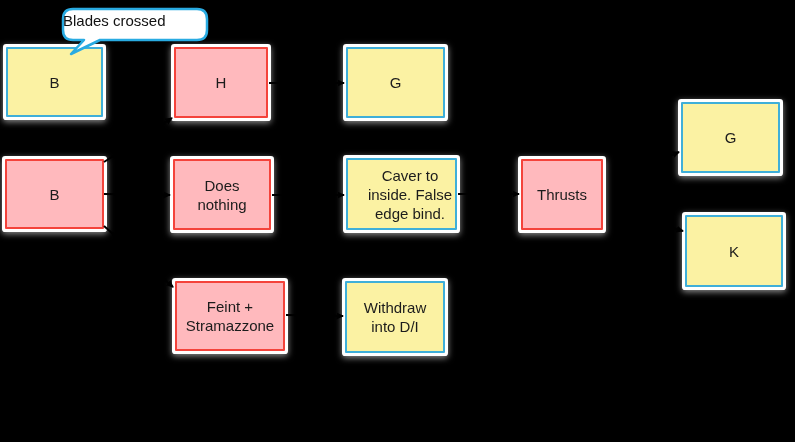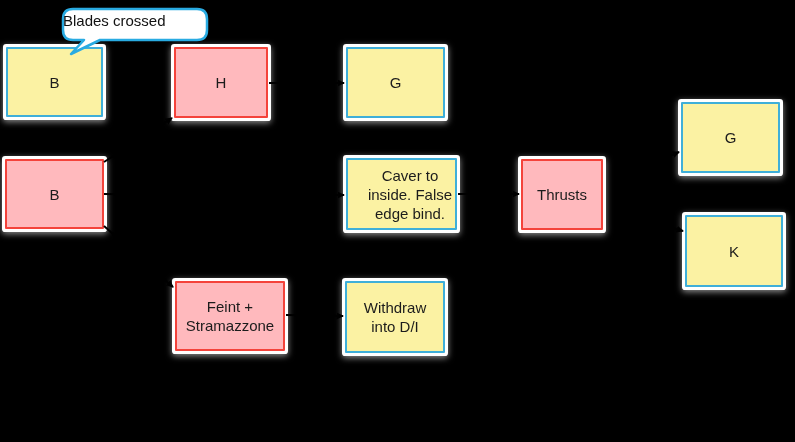--- a/index.html
+++ b/index.html
@@ -31,20 +31,22 @@
 </style>
 </head>
 <body>
 
 <div class="canvas">
 
   <div class="box yellow" style="left:6px;   top:47px;  width:97px;  height:70px;">B</div>
   <div class="box pink" style="left:174px; top:47px;  width:94px;  height:71px;">H</div>
   <div class="box yellow" style="left:346px; top:47px;  width:99px;  height:71px;">G</div>
   <div class="box pink" style="left:5px;   top:159px; width:99px;  height:70px;">B</div>
+  <div class="box pink" style="left:173px; top:159px; width:98px;  height:71px;">Does
+nothing</div>
   <div class="box yellow" style="left:346px; top:158px; width:111px; height:72px;padding-left:17px;">Caver to
 inside. False
 edge bind.</div>
   <div class="box pink" style="left:521px; top:159px; width:82px;  height:71px;">Thrusts</div>
   <div class="box yellow" style="left:681px; top:102px; width:99px;  height:71px;">G</div>
   <div class="box yellow" style="left:685px; top:215px; width:98px;  height:72px;">K</div>
   <div class="box yellow" style="left:345px; top:281px; width:100px; height:72px;">Withdraw
 into D/I</div>
   <div class="box pink" style="left:175px; top:281px; width:110px; height:70px;">Feint +
 Stramazzone</div>

